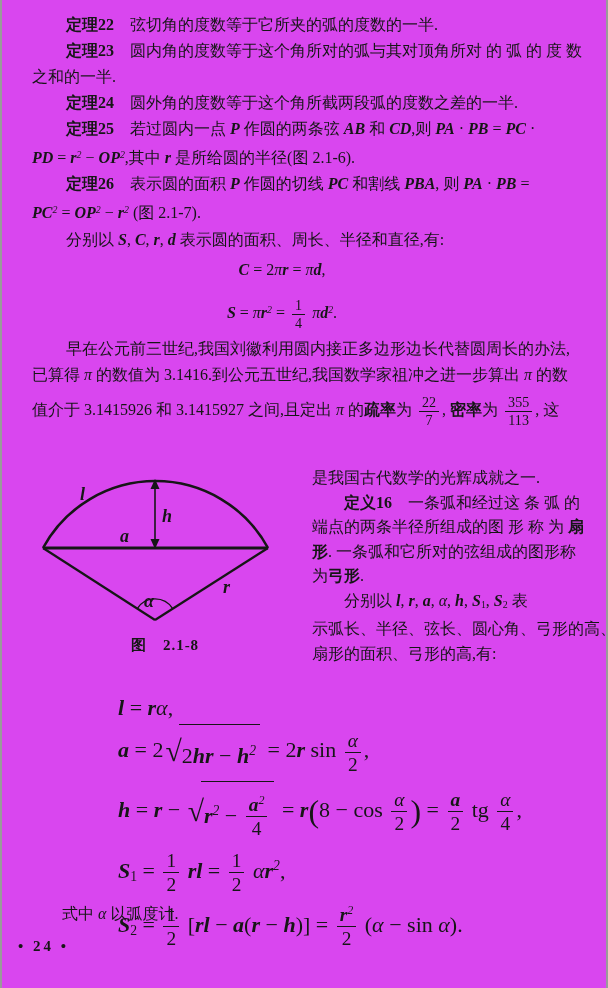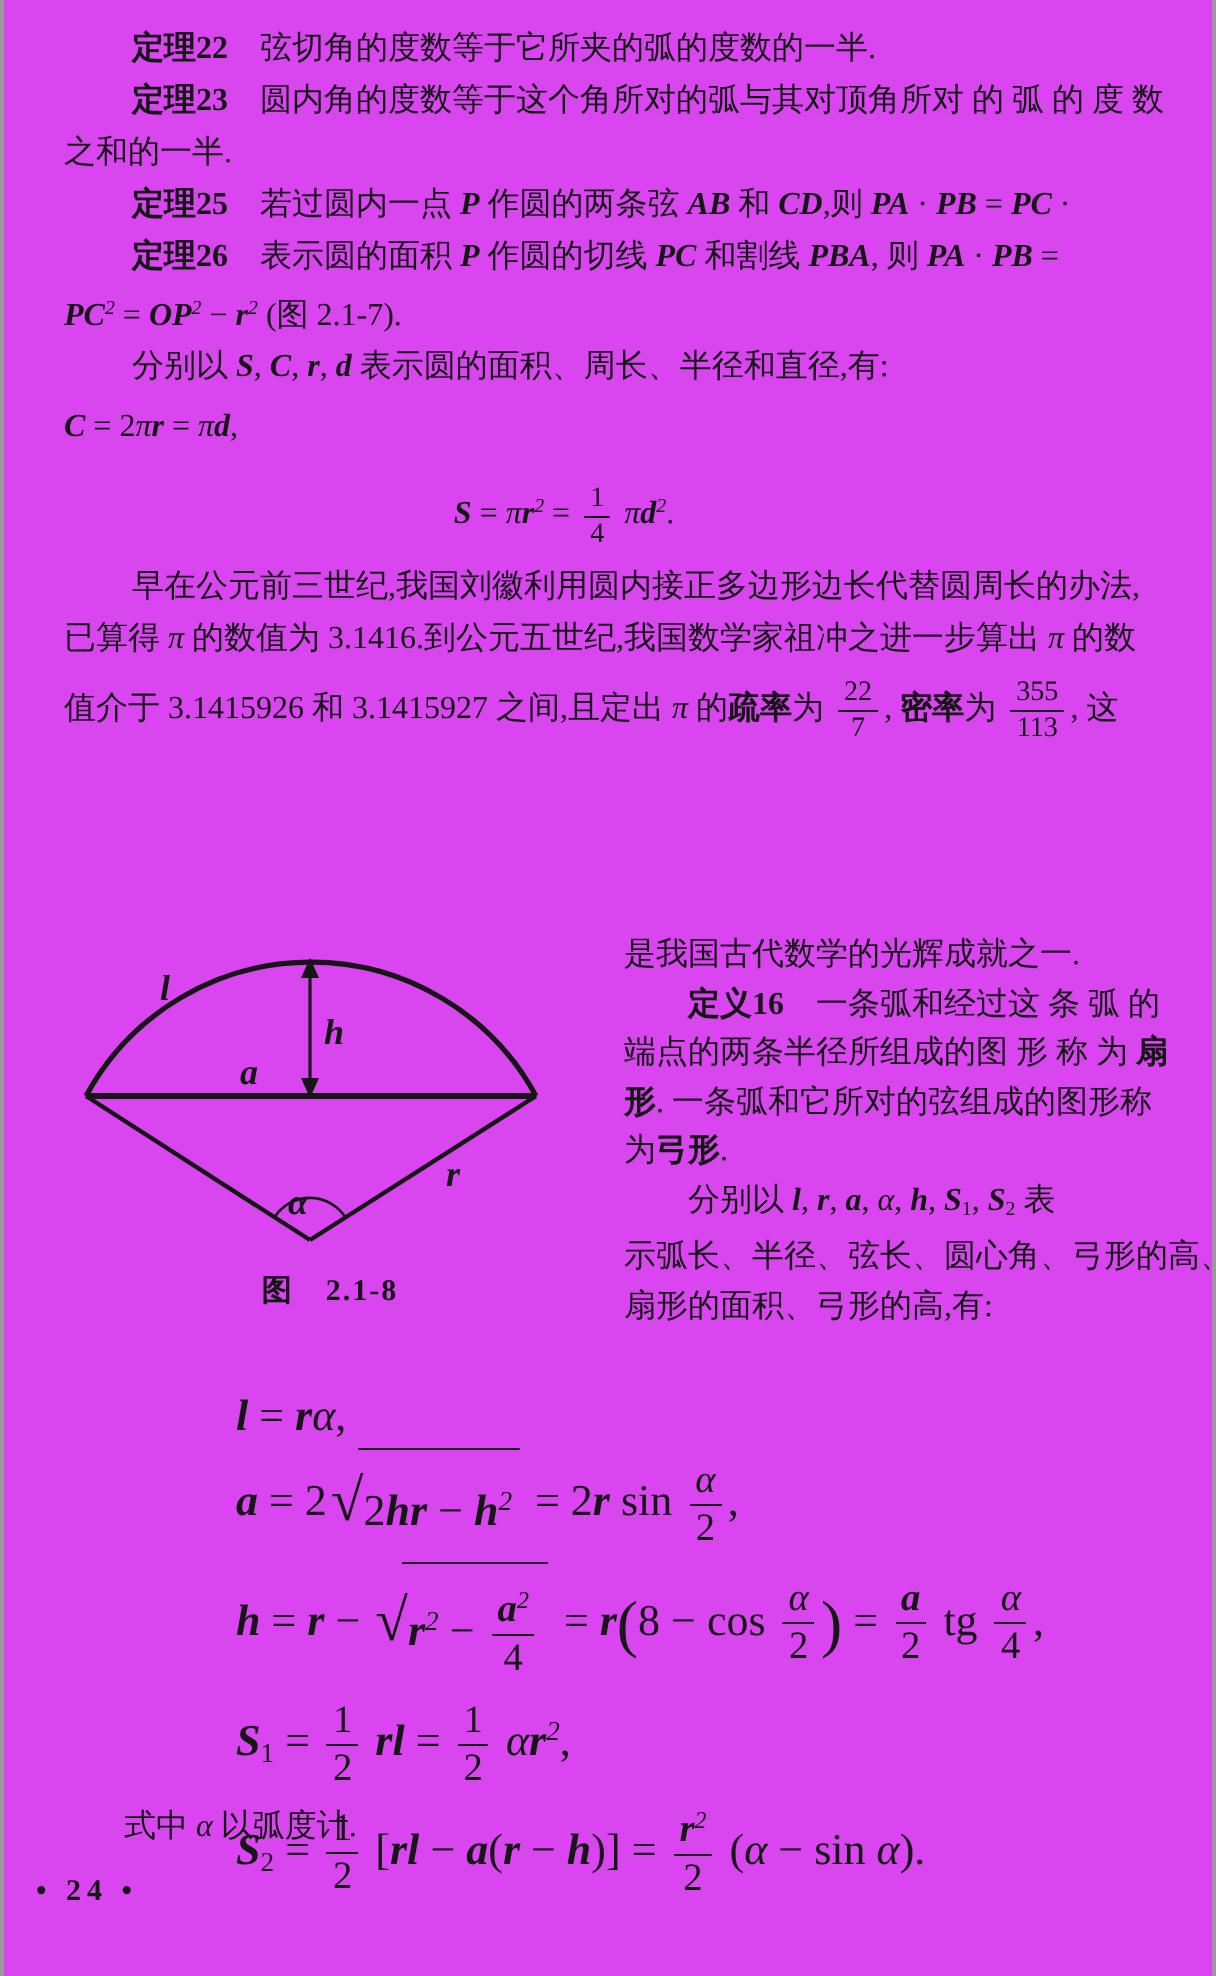--- a/index.html
+++ b/index.html
@@ -5,21 +5,21 @@
   html,body{margin:0;padding:0;background:#9a9a9a;}
   .page{
     position:relative;width:604px;height:988px;margin:0 auto;
     background:#d946ef;color:#161616;overflow:hidden;
     font-family:"Liberation Serif","DejaVu Serif",serif;
   }
   
   .zone-main{position:absolute;top:12px;left:30px;width:560px;font-size:16px;}
   .zone-main .line{line-height:26px;white-space:nowrap;}
   .zone-main .indent{padding-left:34px;}
-  .zone-main .f-c{line-height:34px;text-align:left;padding-right:60px;}
+  .zone-main .f-c{line-height:34px;text-align:center;padding-right:60px;}
   .zone-main .f-s{line-height:46px;text-align:center;padding-right:60px;}
   .zone-main .f-pi{line-height:46px;}
   .zone-main .hist3{line-height:44px;}
 
   .columns{position:absolute;top:466px;left:24px;width:570px;height:198px;display:flex;}
   .fig-col{width:284px;flex:none;}
   .zone-right{flex:1;font-size:16px;padding-left:2px;}
   .zone-right .line{line-height:24.5px;white-space:nowrap;}
   .zone-right .indent{padding-left:32px;}
 
@@ -59,21 +59,23 @@
 </style>
 </head>
 <body>
 
 <div class="page">
 
   <div class="zone-main">
       <div class="line indent"><span class="bold">定理22</span><span class="t">　弦切角的度数等于它所夹的弧的度数的一半.</span></div>
       <div class="line indent"><span class="bold">定理23</span><span class="t">　圆内角的度数等于这个角所对的弧与其对顶角所对 的 弧 的 度 数</span></div>
       <div class="line"><span class="t">之和的一半.</span></div>
+      <div class="line indent"><span class="bold">定理24</span><span class="t">　圆外角的度数等于这个角所截两段弧的度数之差的一半.</span></div>
       <div class="line indent"><span class="bold">定理25</span><span class="t">　若过圆内一点 </span><span class="mi mb">P</span><span class="t"> 作圆的两条弦 </span><span class="mi mb">AB</span><span class="t"> 和 </span><span class="mi mb">CD</span><span class="t">,则 </span><span class="mi mb">PA</span><span class="t"> · </span><span class="mi mb">PB</span><span class="t"> = </span><span class="mi mb">PC</span><span class="t"> ·</span></div>
+      <div class="line"><span class="mi mb">PD</span><span class="t"> = </span><span class="mi mb">r</span><sup class="sp">2</sup><span class="t"> − </span><span class="mi mb">OP</span><sup class="sp">2</sup><span class="t">,其中 </span><span class="mi mb">r</span><span class="t"> 是所给圆的半径(图 2.1-6).</span></div>
       <div class="line indent"><span class="bold">定理26</span><span class="t">　表示圆的面积 </span><span class="mi mb">P</span><span class="t"> 作圆的切线 </span><span class="mi mb">PC</span><span class="t"> 和割线 </span><span class="mi mb">PBA</span><span class="t">, 则 </span><span class="mi mb">PA</span><span class="t"> · </span><span class="mi mb">PB</span><span class="t"> =</span></div>
       <div class="line"><span class="mi mb">PC</span><sup class="sp">2</sup><span class="t"> = </span><span class="mi mb">OP</span><sup class="sp">2</sup><span class="t"> − </span><span class="mi mb">r</span><sup class="sp">2</sup><span class="t"> (图 2.1-7).</span></div>
       <div class="line indent"><span class="t">分别以 </span><span class="mi mb">S</span><span class="t">, </span><span class="mi mb">C</span><span class="t">, </span><span class="mi mb">r</span><span class="t">, </span><span class="mi mb">d</span><span class="t"> 表示圆的面积、周长、半径和直径,有:</span></div>
       <div class="line f-c"><span class="mi mb">C</span><span class="t"> = 2</span><span class="mi">π</span><span class="mi mb">r</span><span class="t"> = </span><span class="mi">π</span><span class="mi mb">d</span><span class="t">,</span></div>
       <div class="line f-s"><span class="mi mb">S</span><span class="t"> = </span><span class="mi">π</span><span class="mi mb">r</span><sup class="sp">2</sup><span class="t"> = </span><span class="fr">
           <span class="n"><span class="t">1</span></span>
           <span class="d"><span class="t">4</span></span>
         </span><span class="t"> </span><span class="mi">π</span><span class="mi mb">d</span><sup class="sp">2</sup><span class="t">.</span></div>
       <div class="line indent"><span class="t">早在公元前三世纪,我国刘徽利用圆内接正多边形边长代替圆周长的办法,</span></div>
       <div class="line"><span class="t">已算得 </span><span class="mi">π</span><span class="t"> 的数值为 3.1416.到公元五世纪,我国数学家祖冲之进一步算出 </span><span class="mi">π</span><span class="t"> 的数</span></div>

